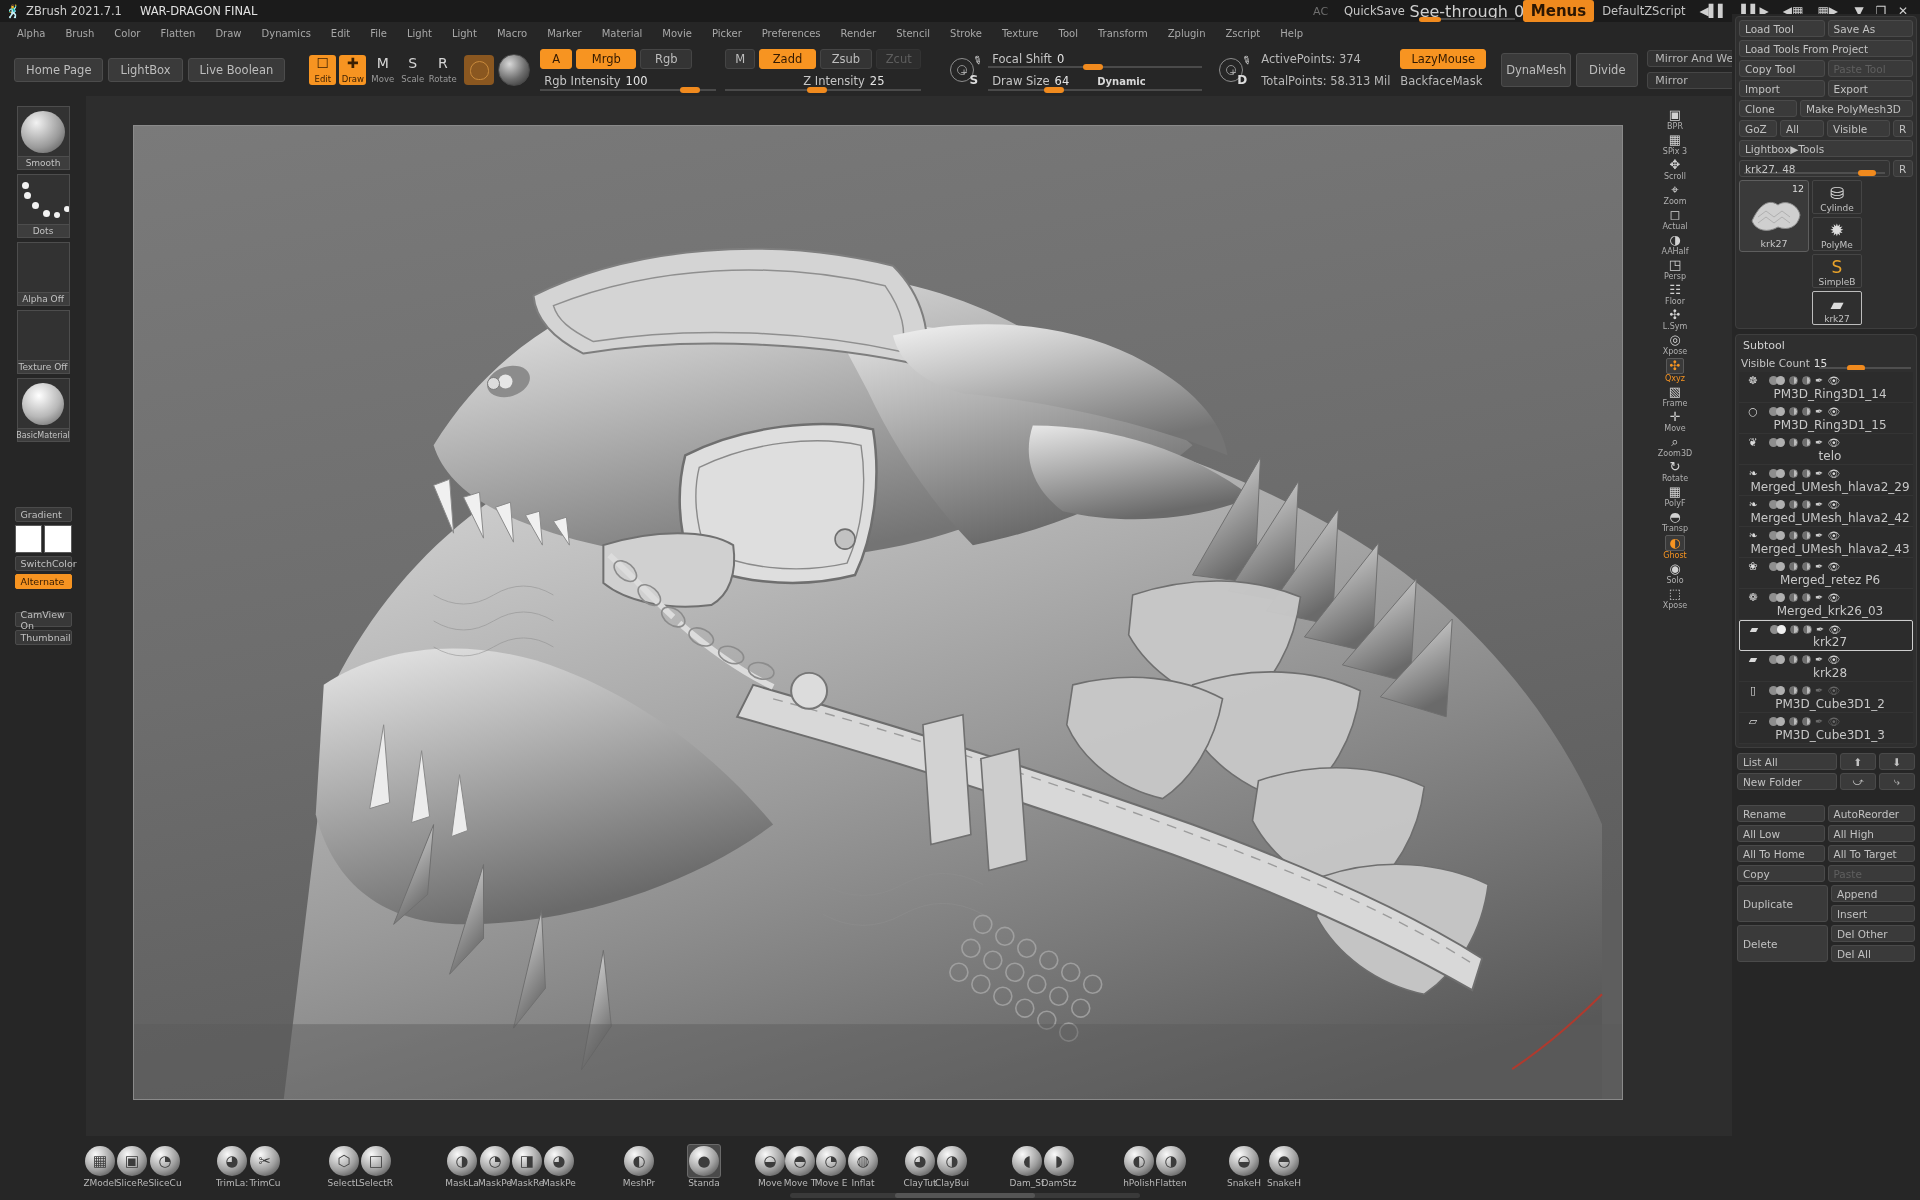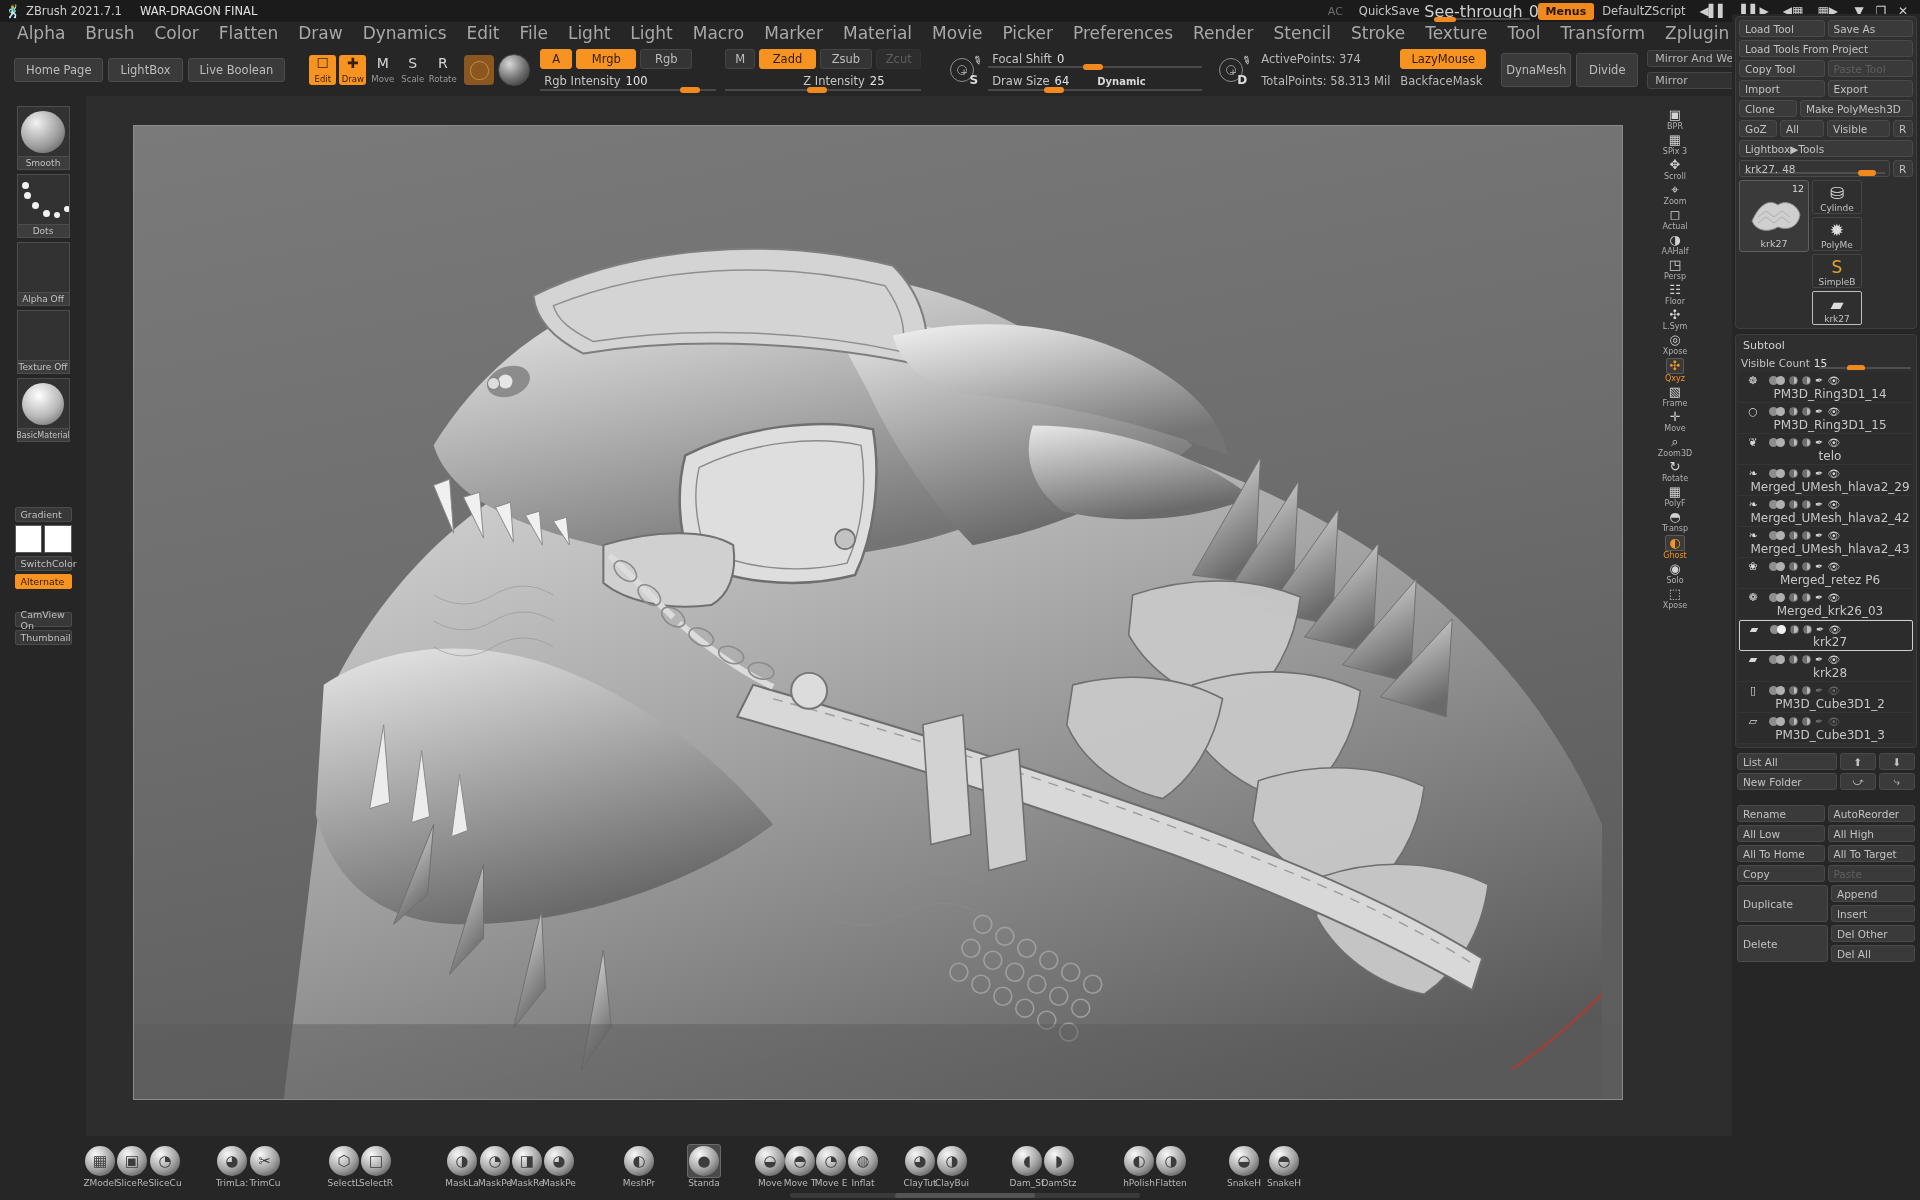--- a/index.html
+++ b/index.html
@@ -25,34 +25,34 @@
   .tb-right { margin-left:auto; display:flex; align-items:center; height:22px; }
   .tb-ac { color:#6e6e6e; font-size:11px; margin-right:16px; }
   .tb-qs { color:#c9c9c9; font-size:11.5px; margin-right:14px; }
   .tb-see {
     position:relative; width:96px; height:22px; display:flex;
     align-items:center; justify-content:center; font-size:16px; color:#cfcfcf;
   }
   .tb-see .track { position:absolute; left:0; bottom:2px; width:96px; height:2px; background:#4a4a4a; }
   .tb-see .knob { position:absolute; left:0; bottom:0px; width:22px; height:5px; background:#f08a1e; border-radius:3px; }
   .tb-menus {
-    background:#f08a1e; color:#2b1603; font-size:11px; padding:2px 8px;
+    background:#f08a1e; color:#2b1603; font-size:15px; padding:2px 8px;
     border-radius:3px; margin:0 8px; font-weight:bold;
   }
   .tb-zscript { font-size:11.5px; color:#c4c4c4; margin-right:14px; }
   .tb-icons { display:flex; align-items:center; gap:14px; margin-right:10px; color:#cfcfcf; font-size:12px; }
   .tb-wbtn { width:22px; text-align:center; font-size:12px; color:#d0d0d0; }
 
   
   .menubar {
     position:absolute; left:0; top:22px; width:1920px; height:22px;
     background:#262626; display:flex; align-items:center; padding-left:8px;
   }
   .menu-item {
-    font-size:17px; color:#a8a8a8; padding:2px 9px; margin-right:2px;
+    font-size:10px; color:#a8a8a8; padding:2px 9px; margin-right:2px;
     border-radius:2px;
   }
 
   
   .toolbar {
     position:absolute; left:0; top:44px; width:1920px; height:52px;
     background:#262626; display:flex; align-items:center; padding-left:14px;
   }
   .tbtn {
     background:#3a3a3a; border:1px solid #4c4c4c; border-radius:3px;

